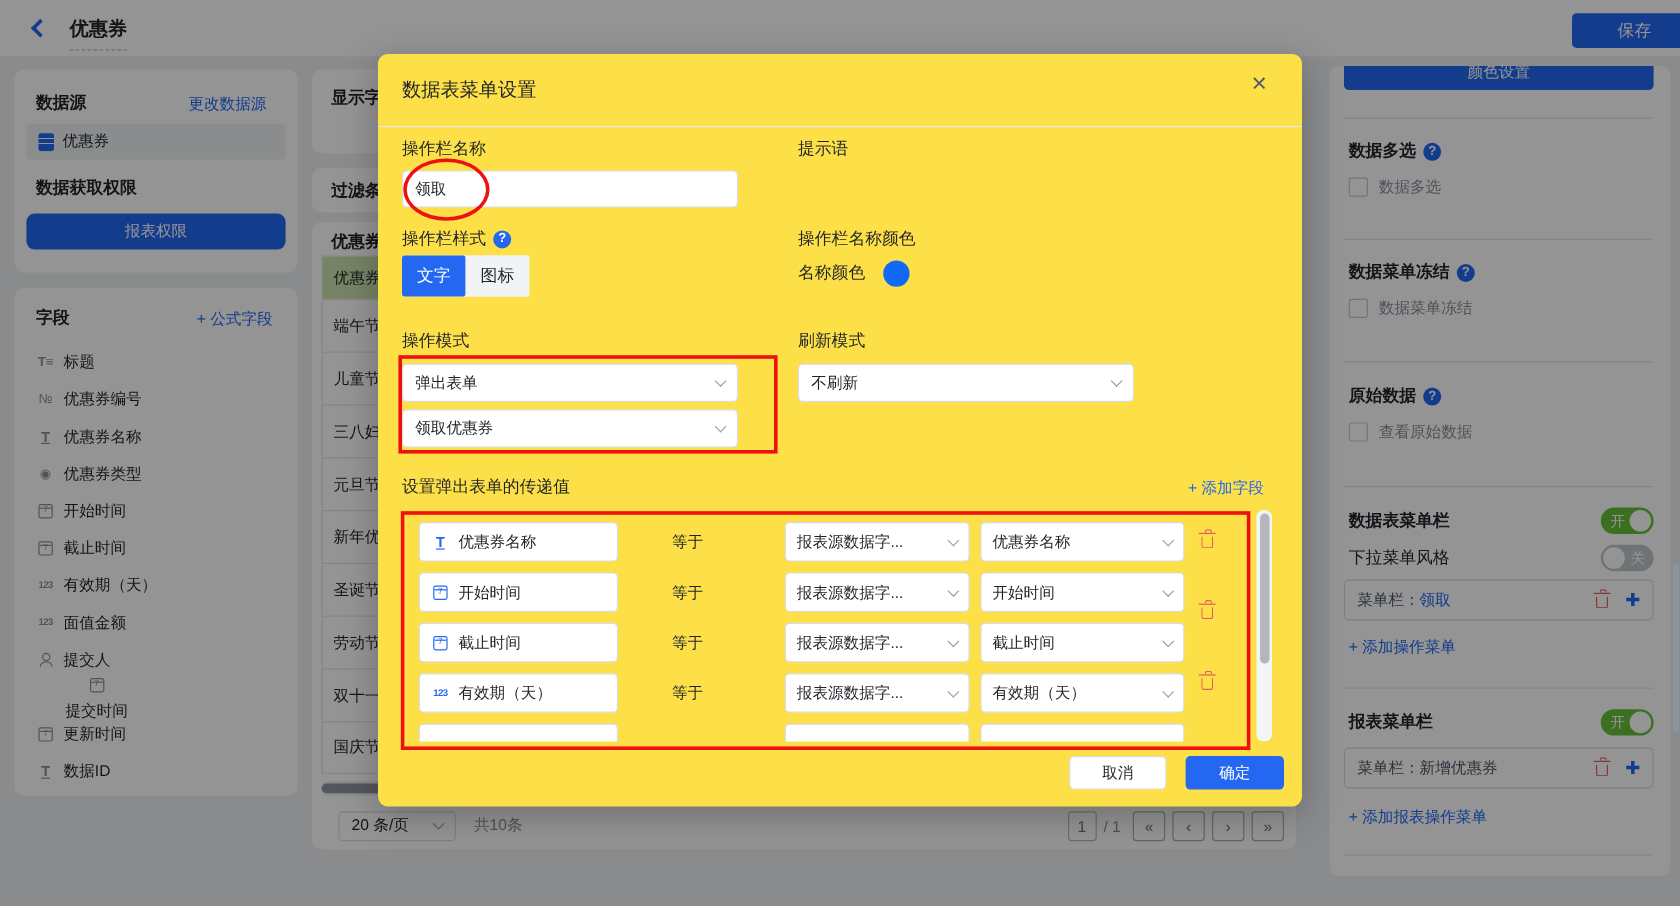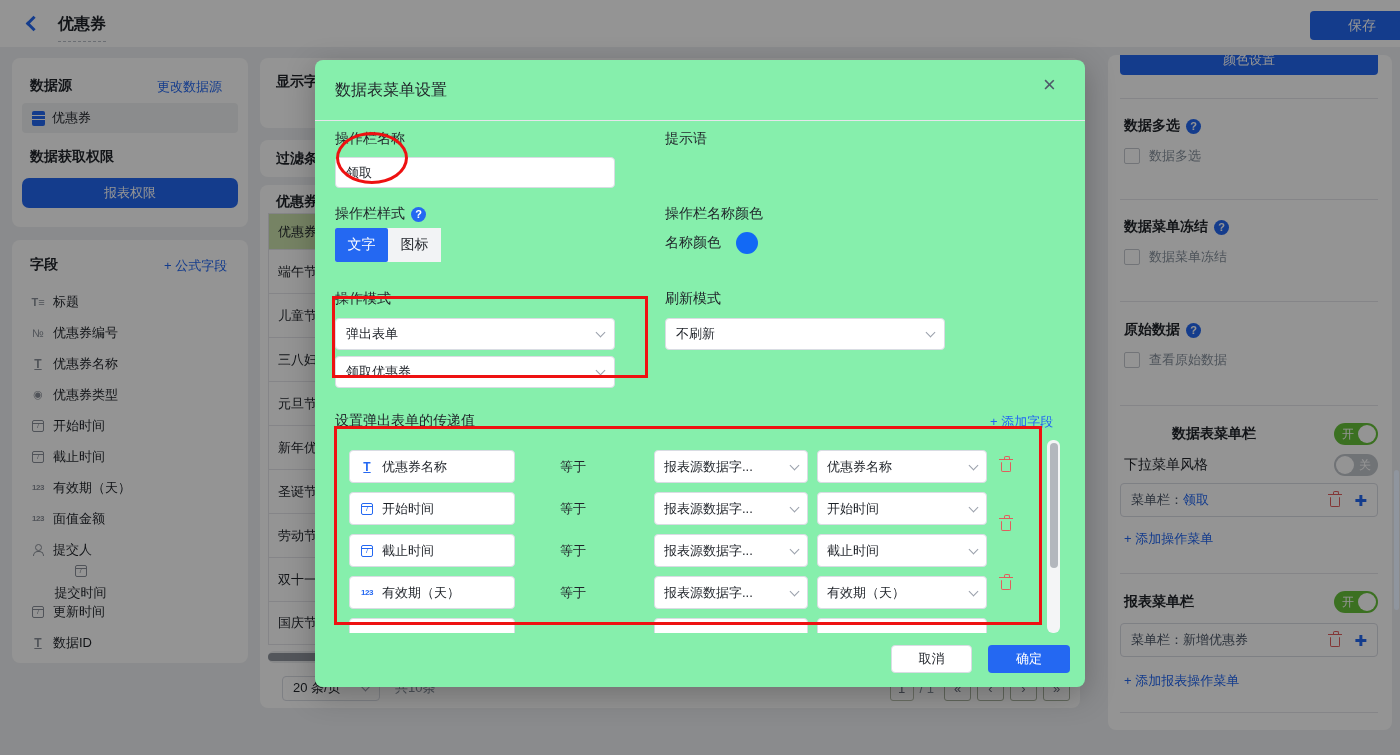--- a/index.html
+++ b/index.html
@@ -65,21 +65,21 @@
   .toggle.on .knob { right:2px; }
   .toggle.on .t-label { position:absolute; left:8px; top:3px; }
   .toggle.off { background:#c2c6cc; }
   .toggle.off .knob { left:2px; }
   .toggle.off .t-label { position:absolute; right:7px; top:3px; }
 
   
   #dim { position:absolute; left:0; top:0; width:1400px; height:755px; background:rgba(0,0,0,0.42); z-index:50; }
 
   
-  #modal { position:absolute; left:315px; top:60px; width:770px; height:627px; background:#86efac;
+  #modal { position:absolute; left:315px; top:45px; width:770px; height:627px; background:#fde047;
     border-radius:8px; z-index:100; box-shadow:0 8px 30px rgba(0,0,0,0.25); }
   #modal .label { font-size:14px; color:#1f2329; position:absolute; }
   .tab { height:34px; display:flex; align-items:center; justify-content:center; width:53px; font-size:14px; cursor:pointer; }
   .tab.active { background:#2468f2; color:#fff; border-radius:2px; }
   .tab.inactive { background:#f2f3f5; color:#1f2329; }
   .trow-box { border:1px solid #d9dce3; border-radius:4px; height:33px; display:flex; align-items:center;
     padding:0 9px; background:#fff; position:absolute; font-size:13px; }
 
   
   .anno { position:absolute; border:3px solid #ee1111; z-index:300; pointer-events:none; }
@@ -273,21 +273,21 @@
       <span class="bold" style="font-size:14px;">原始数据</span>
       <span class="qicon">?</span>
     </div>
     <div class="abs row" style="left:16px;top:296px;gap:9px;">
       <span class="checkbox"></span>
       <span class="gray">查看原始数据</span>
     </div>
     <div class="abs" style="left:12px;top:350px;width:258px;height:1px;background:#e5e6eb;"></div>
 
     <div class="abs row" style="left:16px;top:368px;width:254px;justify-content:space-between;">
-      <span class="bold" style="font-size:14px;margin-left:48px;">数据表菜单栏</span>
+      <span class="bold" style="font-size:14px;">数据表菜单栏</span>
       <span class="toggle on">
           <span class="t-label">开</span>
           <span class="knob"></span>
         </span>
     </div>
     <div class="abs row" style="left:16px;top:399px;width:254px;justify-content:space-between;">
       <span style="font-size:14px;">下拉菜单风格</span>
       <span class="toggle off">
           <span class="knob"></span>
           <span class="t-label">关</span>

